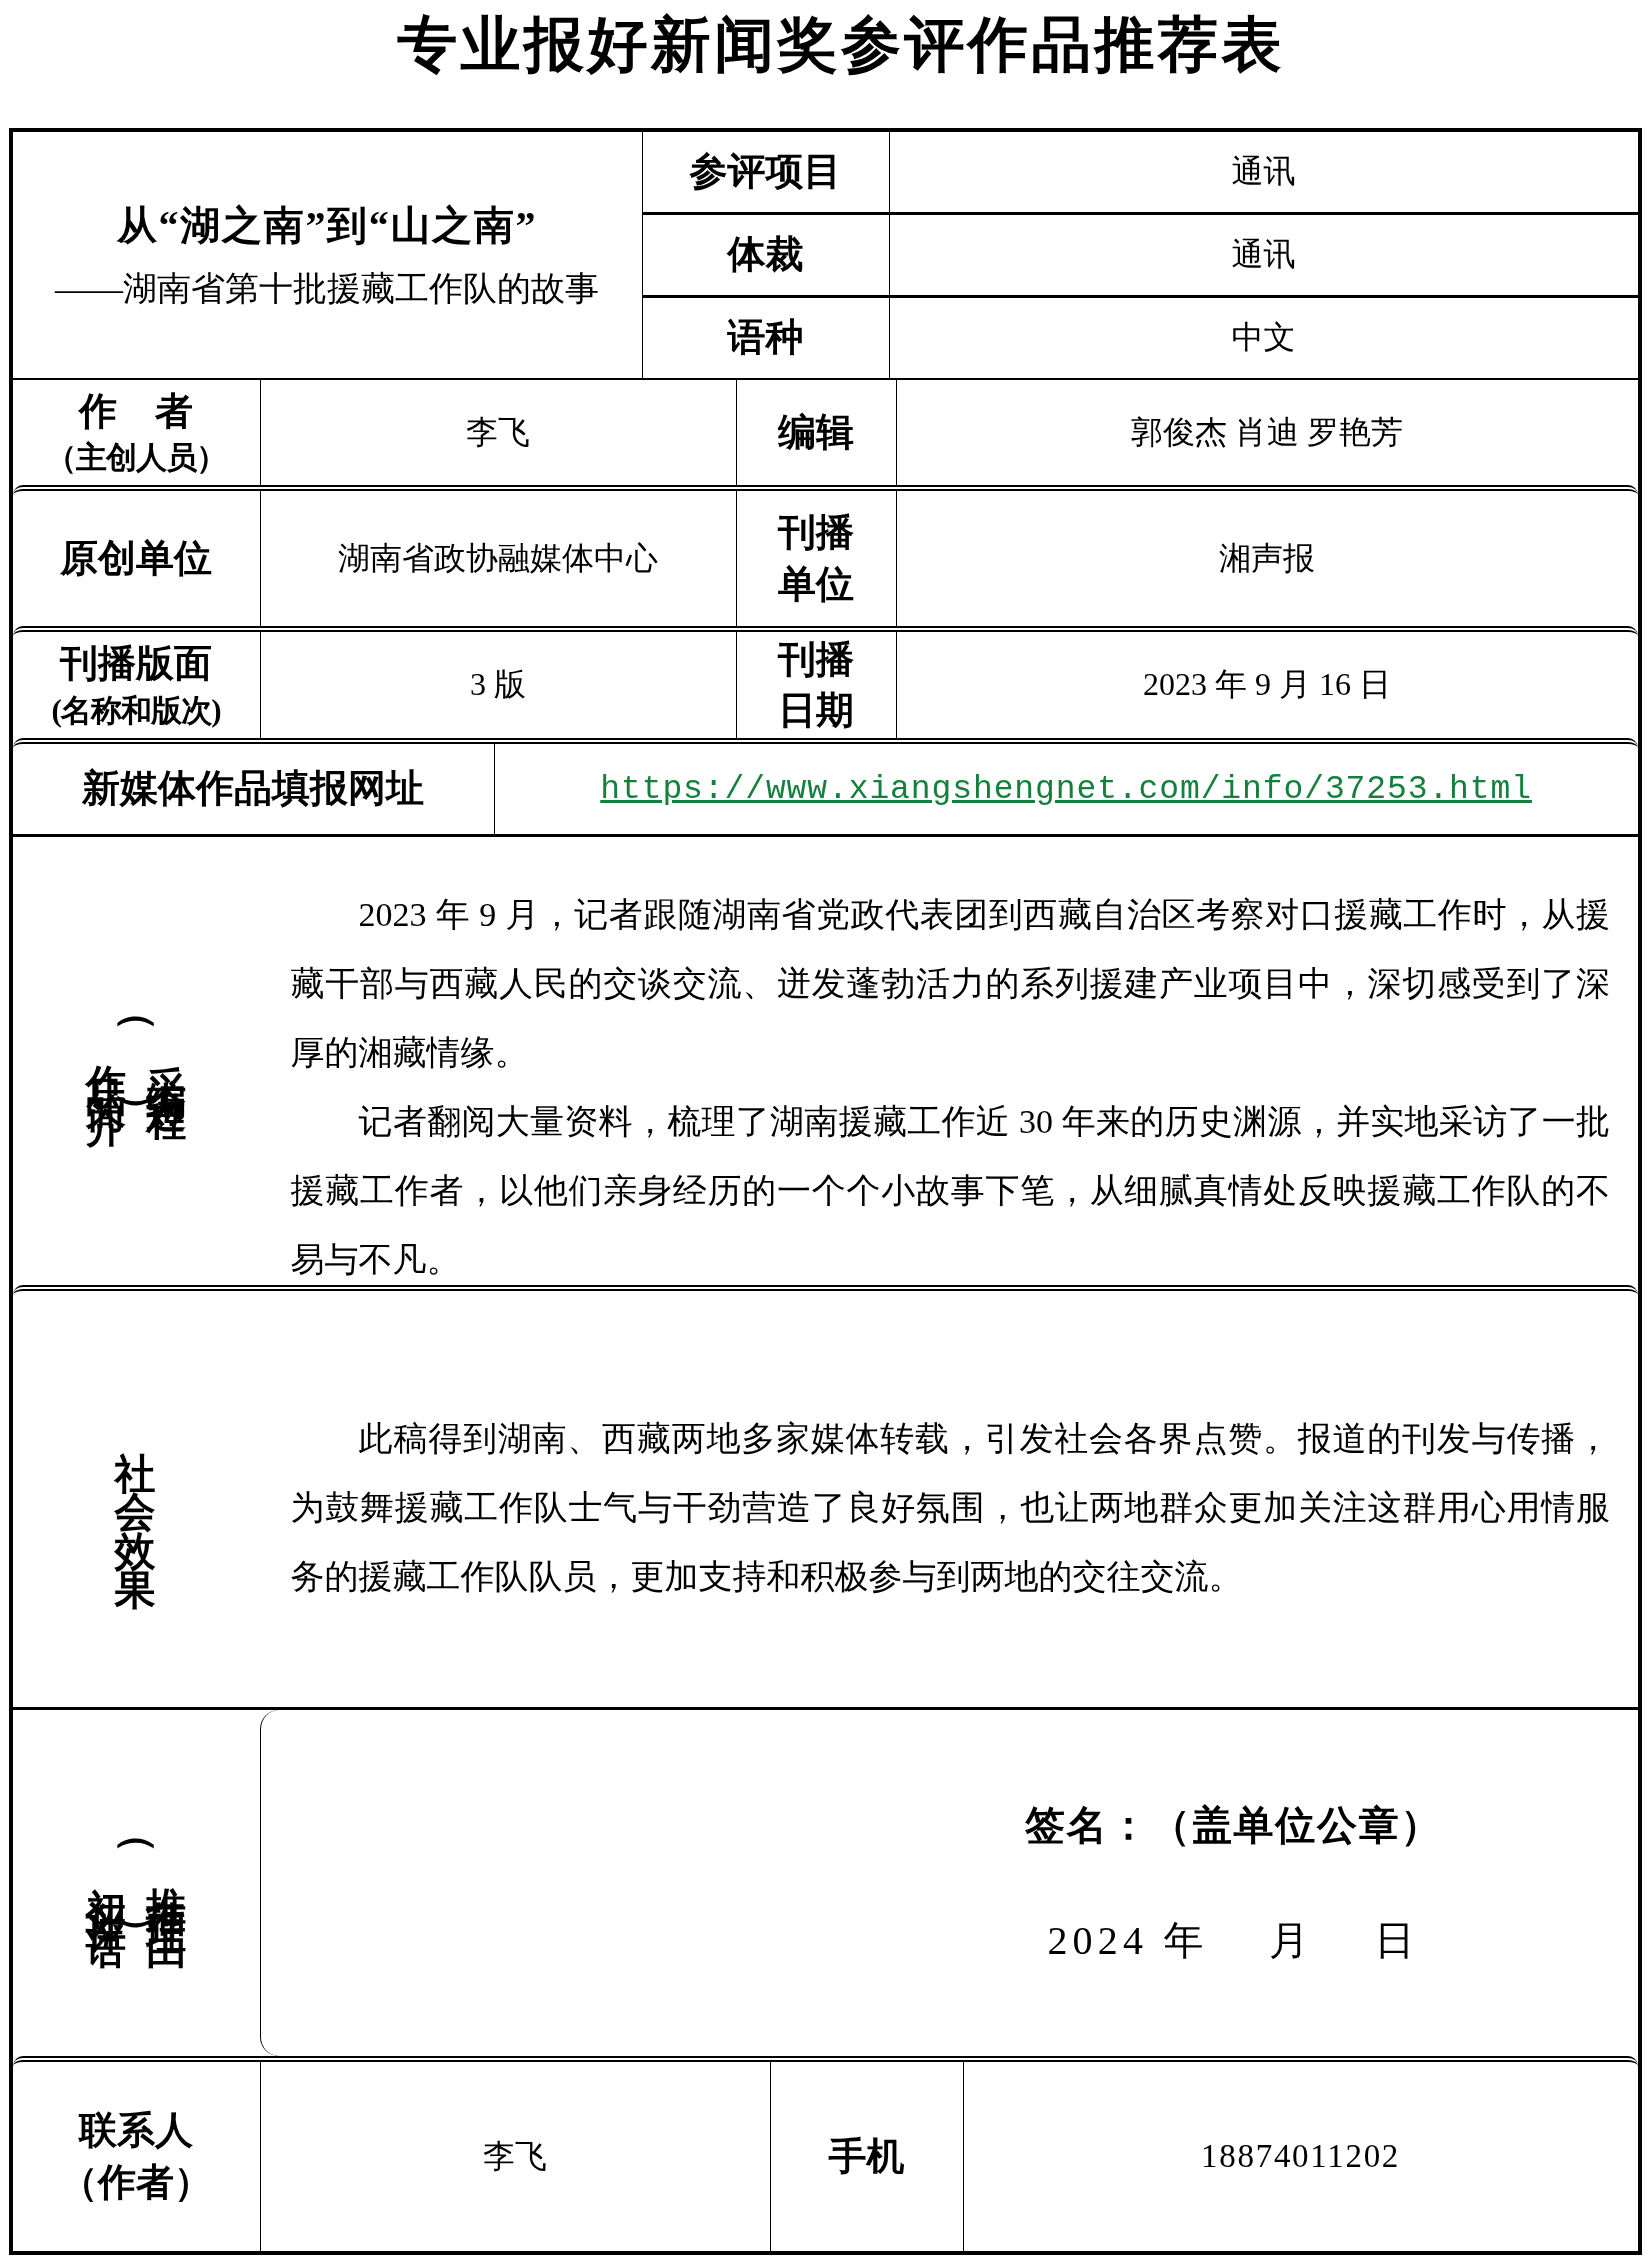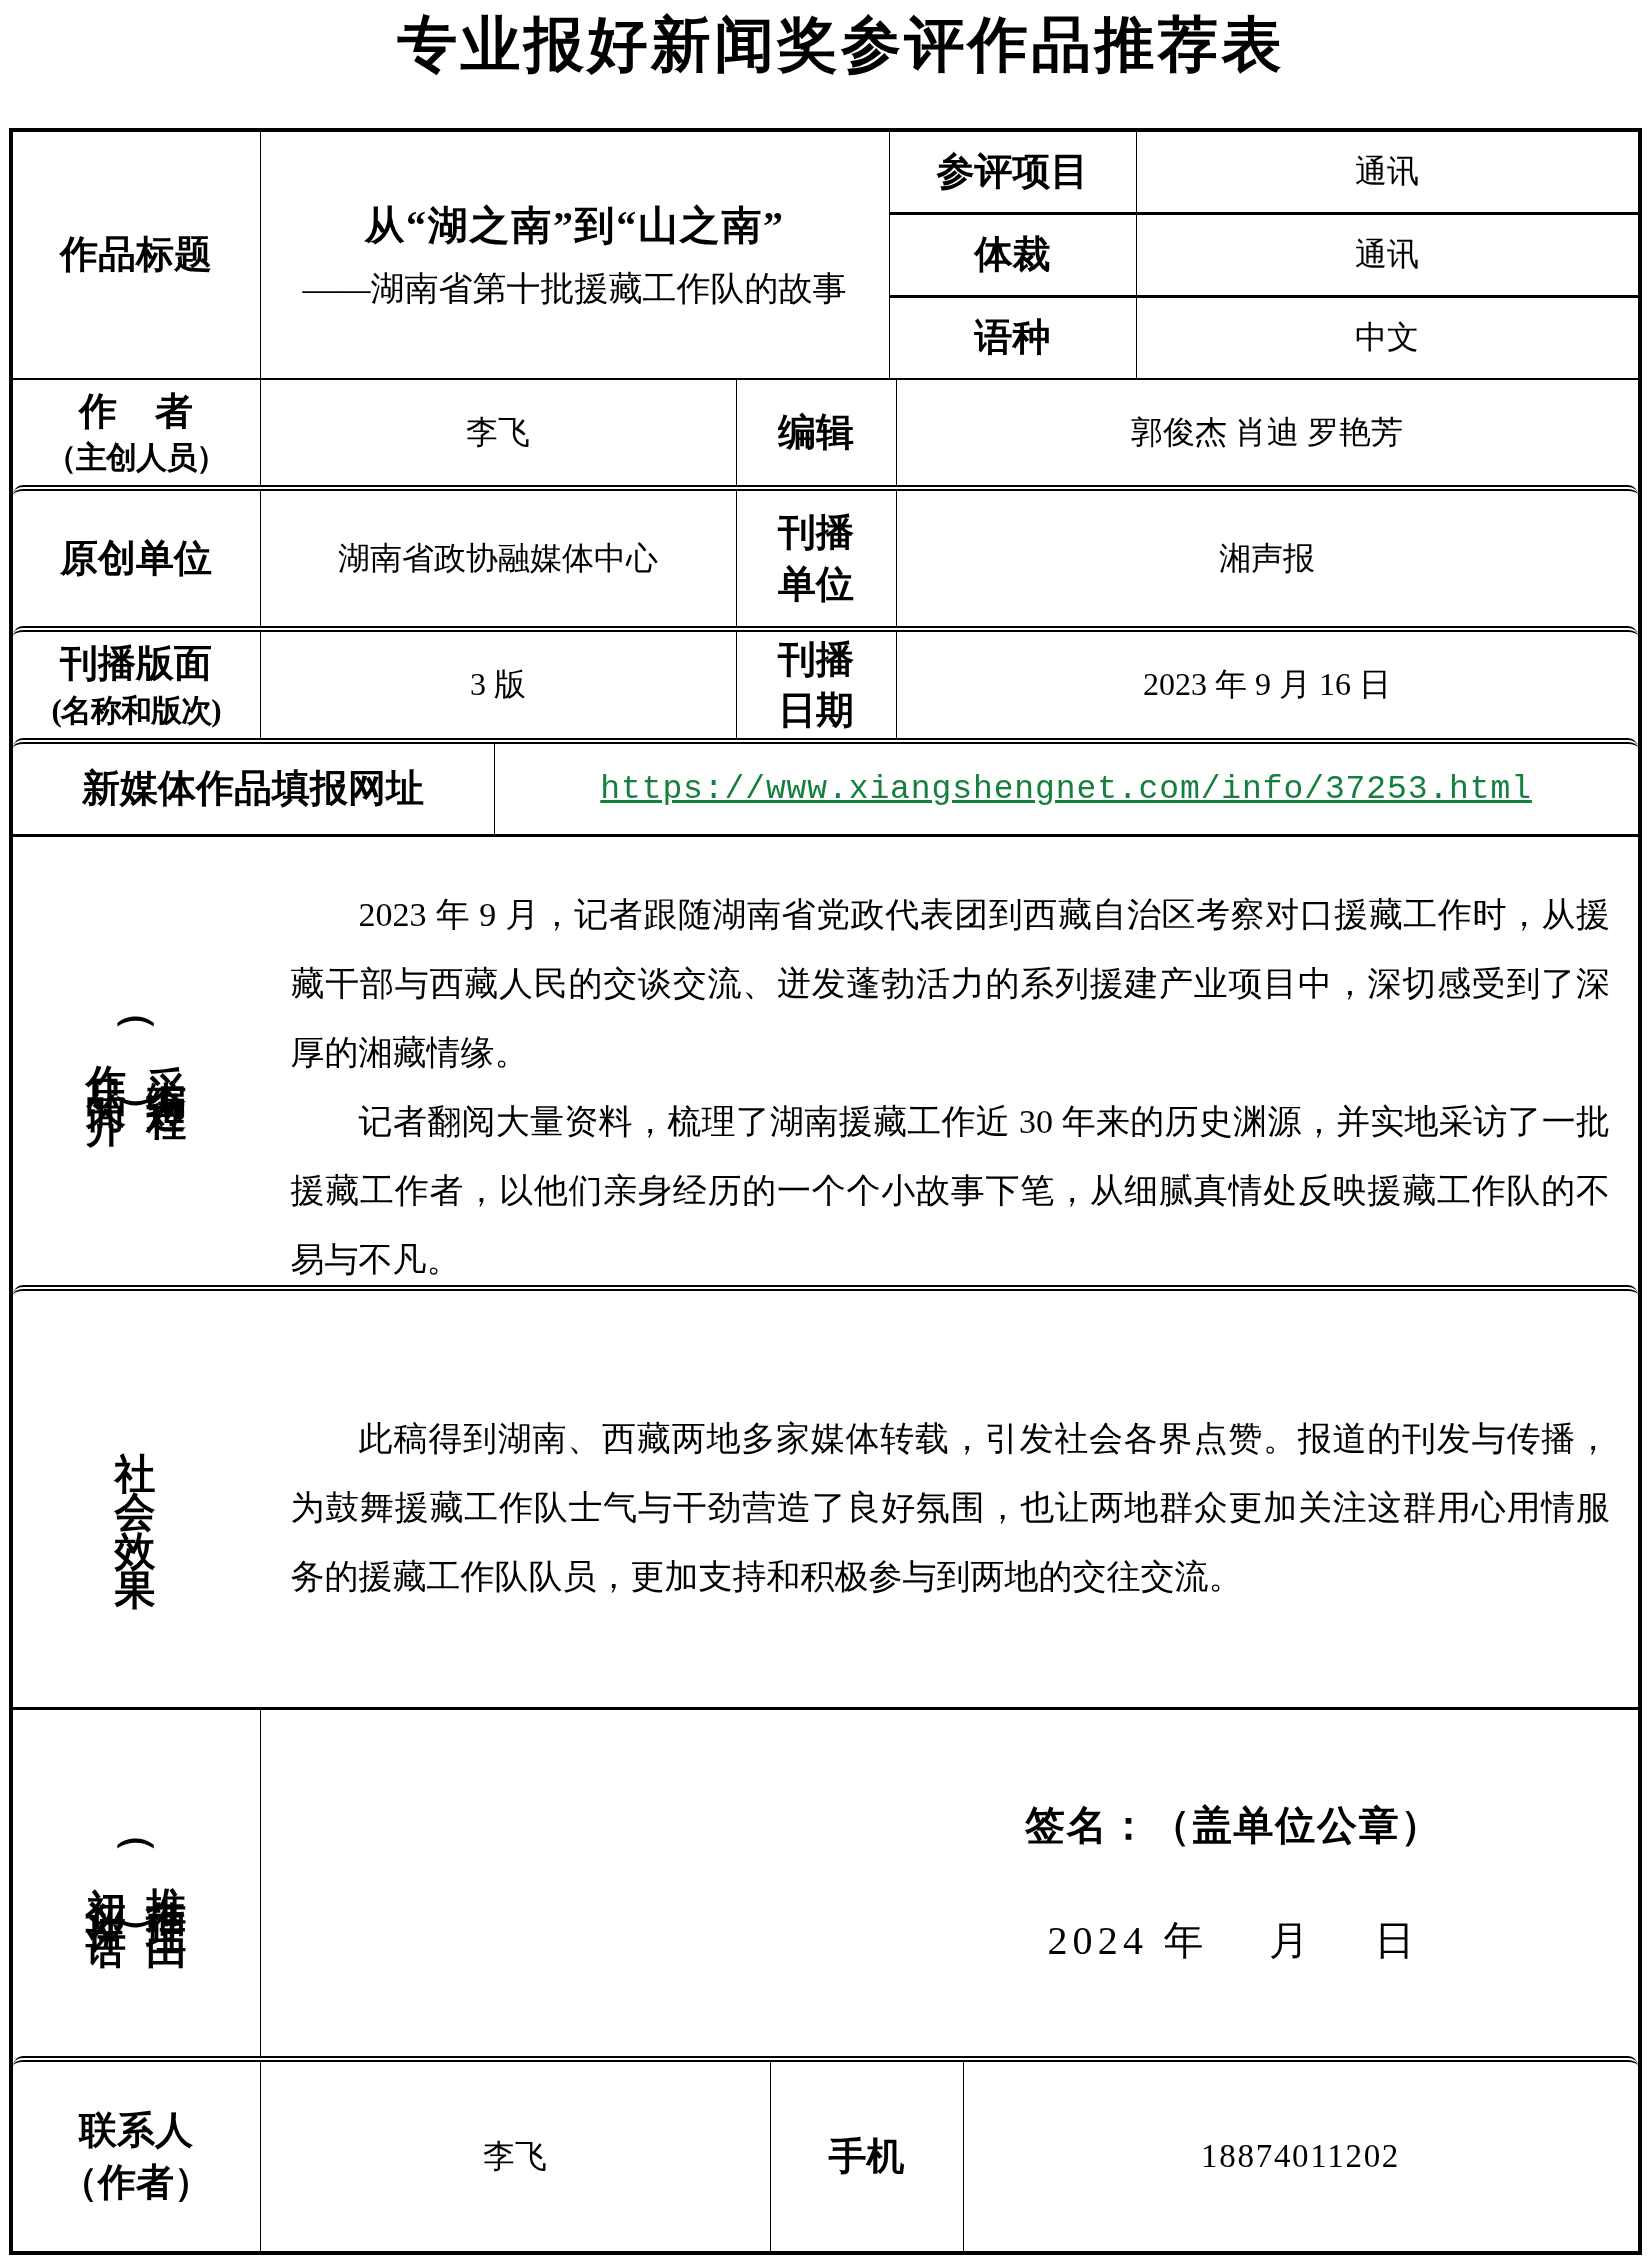--- a/index.html
+++ b/index.html
@@ -73,36 +73,35 @@
     font-size:34px; line-height:69px; text-align:justify;
     text-indent:2em;
   }
   
   .vlabel { flex-direction:column; gap:3.4px; }
   .vparen { font-size:41px; font-weight:bold; transform:rotate(90deg); line-height:34px; height:38px; }
   .vcols { writing-mode:vertical-rl; font-weight:bold; font-size:40px; letter-spacing:13.8px; }
   .vcols span { display:block; margin:0 5.2px; }
   .vsingle { writing-mode:vertical-rl; font-weight:bold; font-size:41px; letter-spacing:40px; }
   
-  .sign-block { flex-direction:column; align-items:center; justify-content:center; padding-left:569px; gap:60px; }
+  .sign-block { flex-direction:column; align-items:center; justify-content:center; padding-left:569px; gap:60px;border-radius:19px; }
   .sign-line { font-size:40px; font-weight:bold; letter-spacing:1.7px; }
   .date-line { font-size:40px; letter-spacing:5.2px; }
   .phone-val { font-size:33px; letter-spacing:1.7px; }
 </style>
 </head>
 <body>
 
 <div class="page">
 
   <div class="page-title">专业报好新闻奖参评作品推荐表</div>
 
   <div class="form-table">
 
     <div class="trow r1">
-      <div class="cell lab w-label">作品标题</div>
       <div class="cell title-cell w-title">
         <div class="title-line1">从“湖之南”到“山之南”</div>
         <div class="title-line2">——湖南省第十批援藏工作队的故事</div>
       </div>
       <div class="subgrid">
         <div class="subrow">
           <div class="cell lab w-sublab">参评项目</div>
           <div class="cell val grow">通讯</div>
         </div>
         <div class="subrow">

